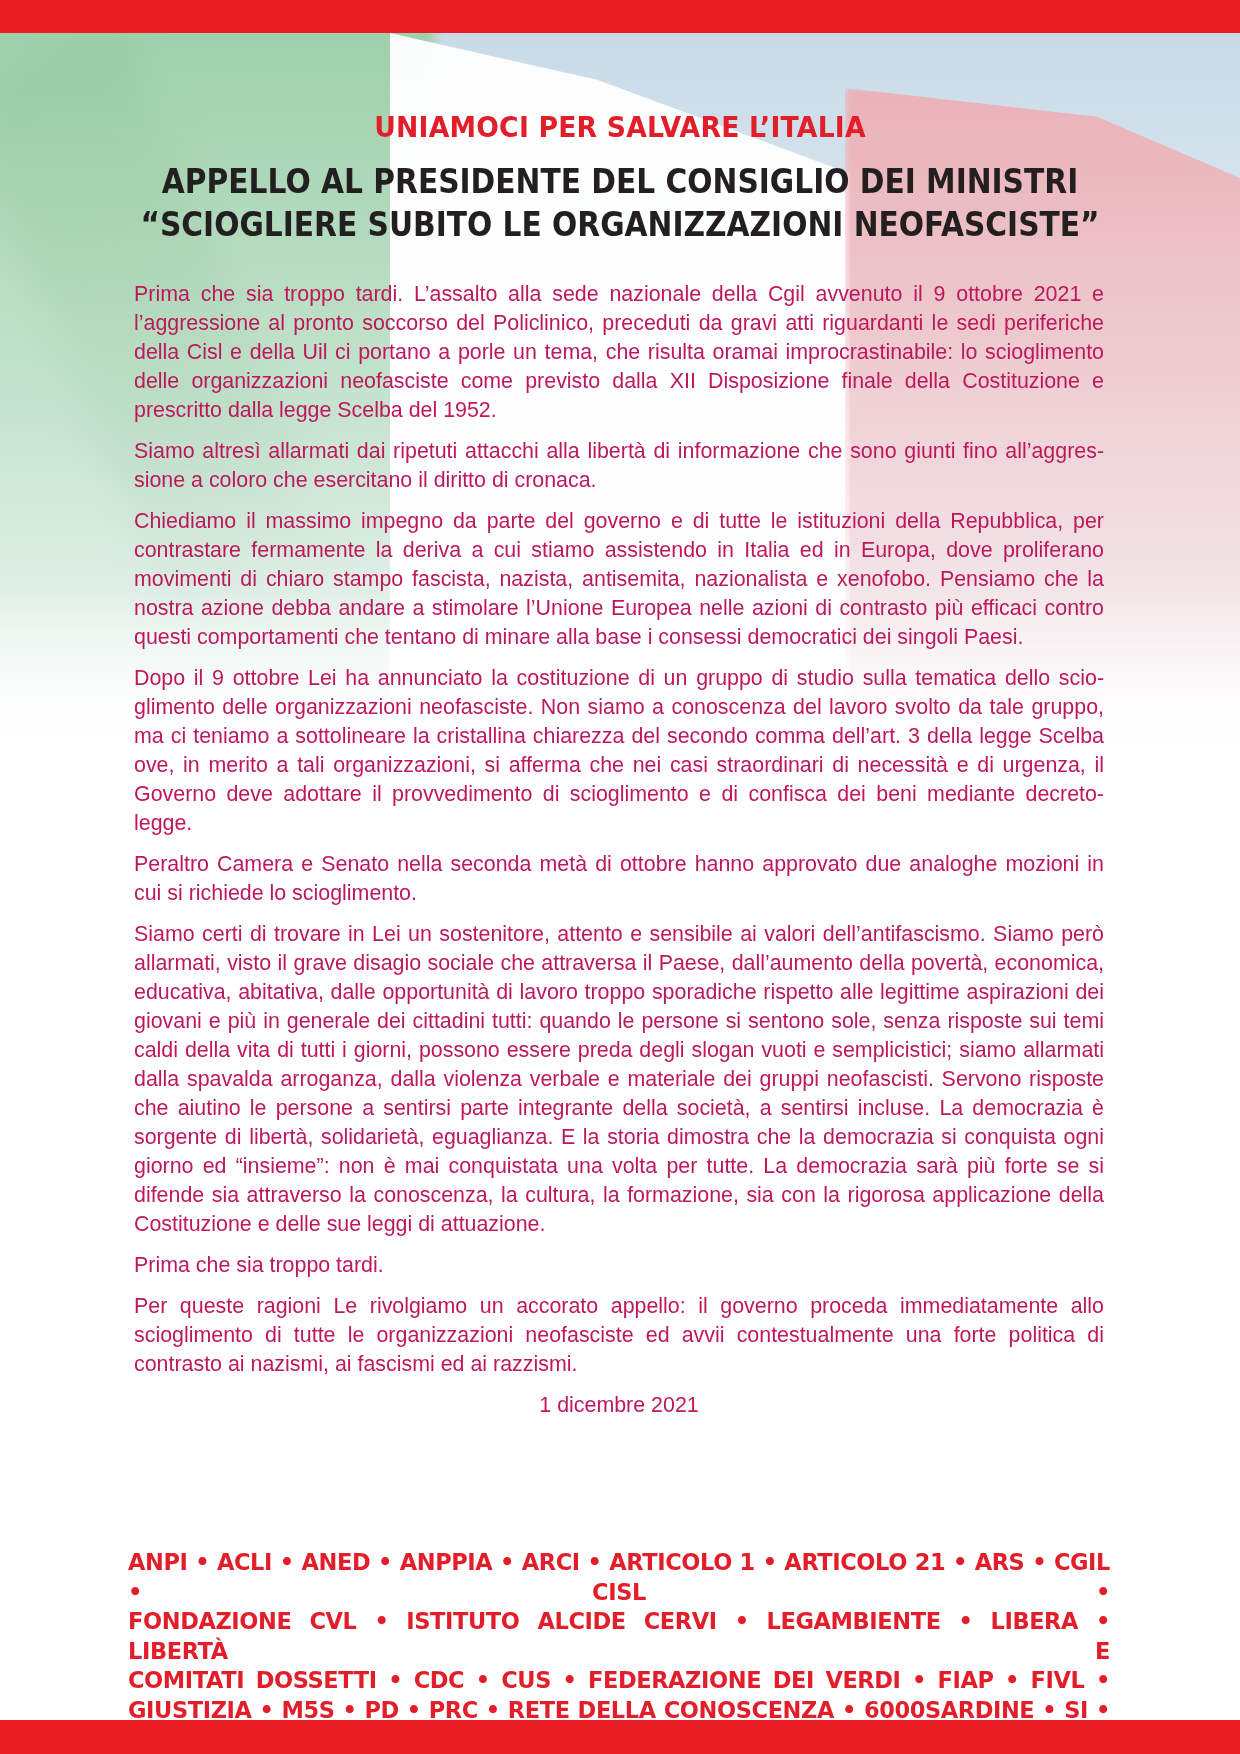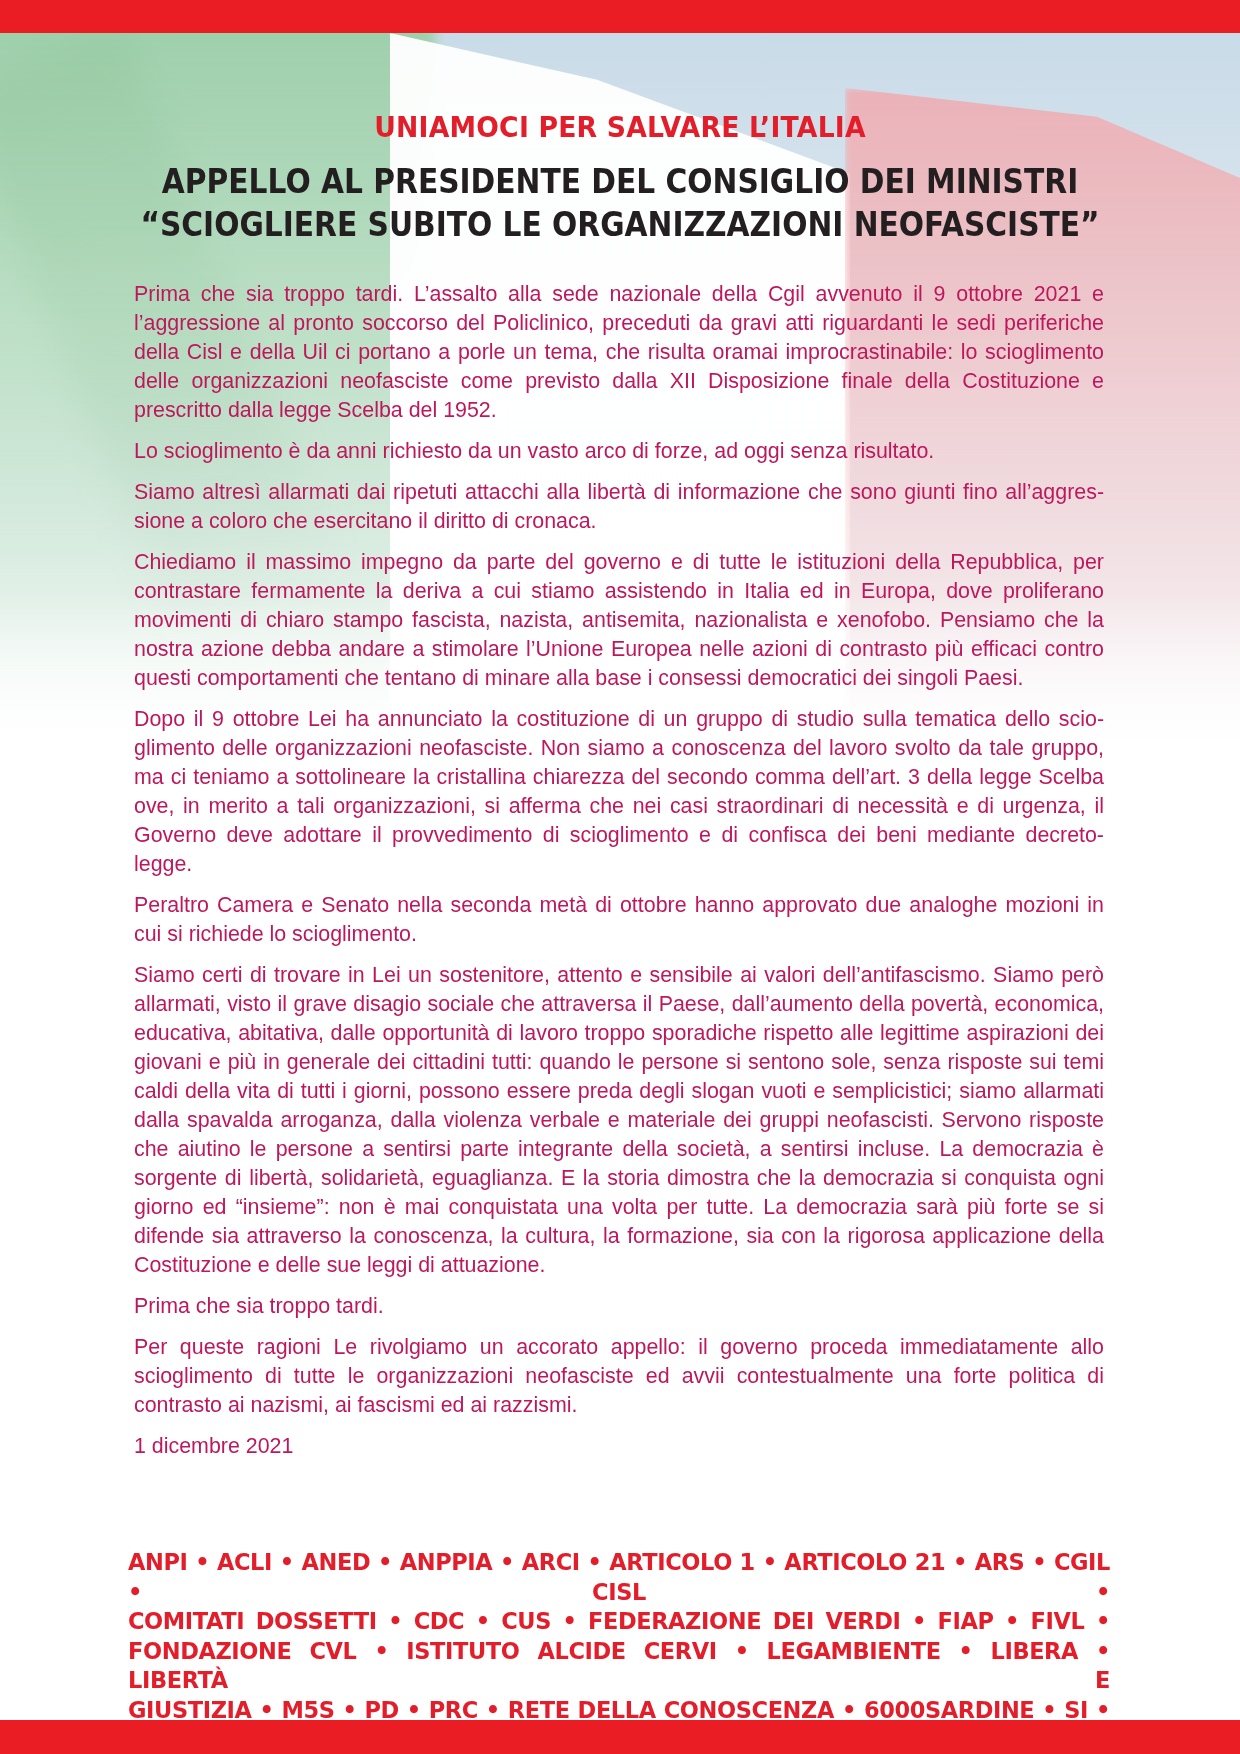--- a/index.html
+++ b/index.html
@@ -35,21 +35,21 @@
     color: #e31e2b; font-family: "DejaVu Sans", sans-serif; font-weight: bold; font-size: 29px;
     letter-spacing: 0.2px; transform: scaleX(0.92); }
   .title { position: absolute; top: 160px; left: 0; width: 1240px; text-align: center;
     color: #231f20; font-family: "DejaVu Sans", sans-serif; font-weight: bold; font-size: 33px;
     line-height: 43px; transform: scaleX(0.9); }
 
   .body { position: absolute; left: 134px; top: 280px; width: 970px;
     font-family: "Liberation Sans", sans-serif; font-size: 21.4px; line-height: 29px;
     color: #be185d; text-align: justify; }
   .body p { margin: 0 0 12px 0; hyphens: auto; }
-  .date { text-align: left; margin-top: 10px !important; }
+  .date { text-align: center; margin-top: 10px !important; }
 
   .orgs { position: absolute; left: 128px; top: 1548px; width: 982px;
     font-family: "DejaVu Sans", sans-serif; font-weight: bold; font-size: 22.5px; line-height: 29.5px;
     color: #e31e2b; text-align: justify; text-align-last: justify; letter-spacing: -0.4px; }
   .orgs .last { text-align-last: justify; }
 </style>
 </head>
 <body>
 
 <div class="bar top"></div>
@@ -65,32 +65,31 @@
 
 <div class="content">
   <div class="subtitle">UNIAMOCI PER SALVARE L’ITALIA</div>
   <div class="title">
     <div>APPELLO AL PRESIDENTE DEL CONSIGLIO DEI MINISTRI</div>
     <div>“SCIOGLIERE SUBITO LE ORGANIZZAZIONI NEOFASCISTE”</div>
   </div>
 
   <div class="body" lang="it">
     <p>Prima che sia troppo tardi. L’assalto alla sede nazionale della Cgil avvenuto il 9 ottobre 2021 e l’aggressione al pronto soccorso del Policlinico, preceduti da gravi atti riguardanti le sedi periferi­che della Cisl e della Uil ci portano a porle un tema, che risulta oramai improcrastinabile: lo scio­glimento delle organizzazioni neofasciste come previsto dalla XII Disposizione finale della Costi­tuzione e prescritto dalla legge Scelba del 1952.</p>
-    <p>Lo scioglimento è da anni richiesto da un vasto arco di forze, ad oggi senza risultato.</p>
     <p>Siamo altresì allarmati dai ripetuti attacchi alla libertà di informazione che sono giunti fino all’aggres­sione a coloro che esercitano il diritto di cronaca.</p>
     <p>Chiediamo il massimo impegno da parte del governo e di tutte le istituzioni della Repubblica, per contrastare fermamente la deriva a cui stiamo assistendo in Italia ed in Europa, dove proliferano movimenti di chiaro stampo fascista, nazista, antisemita, nazionalista e xenofobo. Pensiamo che la nostra azione debba andare a stimolare l’Unione Europea nelle azioni di contrasto più efficaci contro questi comportamenti che tentano di minare alla base i consessi democratici dei singoli Paesi.</p>
     <p>Dopo il 9 ottobre Lei ha annunciato la costituzione di un gruppo di studio sulla tematica dello scio­glimento delle organizzazioni neofasciste. Non siamo a conoscenza del lavoro svolto da tale gruppo, ma ci teniamo a sottolineare la cristallina chiarezza del secondo comma dell’art. 3 della legge Scelba ove, in merito a tali organizzazioni, si afferma che nei casi straordinari di necessità e di urgenza, il Governo deve adottare il  provvedimento di scioglimento e di confisca dei beni mediante decreto-legge.</p>
     <p>Peraltro Camera e Senato nella seconda metà di ottobre hanno approvato due analoghe mozioni in cui si richiede lo scioglimento.</p>
     <p>Siamo certi  di trovare in Lei un sostenitore, attento e sensibile ai valori dell’antifascismo. Siamo però allarmati, visto il grave disagio sociale che attraversa il Paese, dall’aumento della povertà, economica, educativa, abitativa, dalle opportunità di lavoro troppo sporadiche rispetto alle legitti­me aspirazioni dei giovani e più in generale dei cittadini tutti: quando le persone si sentono sole, senza risposte sui temi caldi della vita di tutti i giorni, possono essere preda degli slogan vuoti e semplicistici; siamo allarmati dalla spavalda arroganza, dalla violenza verbale e materiale dei gruppi neofascisti. Servono risposte che aiutino le persone a sentirsi parte integrante della società, a sentirsi incluse. La democrazia è sorgente di libertà, solidarietà, eguaglianza. E la storia dimostra che la democrazia si conquista ogni giorno ed “insieme”: non è mai conquistata una volta per tutte. La democrazia sarà più forte se si difende sia attraverso la conoscenza, la cultura, la formazione, sia con la rigorosa applicazione della Costituzione e delle sue leggi di attuazione.</p>
     <p>Prima che sia troppo tardi.</p>
     <p>Per queste ragioni Le rivolgiamo un accorato appello: il governo proceda immediatamente allo scioglimento di tutte le organizzazioni neofasciste ed avvii contestualmente una forte politica di contrasto ai nazismi, ai fascismi ed ai razzismi.</p>
     <p class="date">1 dicembre 2021</p>
   </div>
 
   <div class="orgs">
     <div>ANPI • ACLI • ANED • ANPPIA • ARCI • ARTICOLO 1 • ARTICOLO 21 • ARS • CGIL • CISL •</div>
+    <div>FONDAZIONE CVL • ISTITUTO ALCIDE CERVI • LEGAMBIENTE • LIBERA • LIBERTÀ E</div>
     <div>COMITATI DOSSETTI • CDC • CUS • FEDERAZIONE DEI VERDI • FIAP • FIVL •</div>
-    <div>FONDAZIONE CVL • ISTITUTO ALCIDE CERVI • LEGAMBIENTE • LIBERA • LIBERTÀ E</div>
     <div class="last">GIUSTIZIA • M5S • PD • PRC • RETE DELLA CONOSCENZA • 6000SARDINE • SI • UIL • UDU</div>
   </div>
 </div>
 
 <div class="bar bottom"></div>
 
 </body></html>

